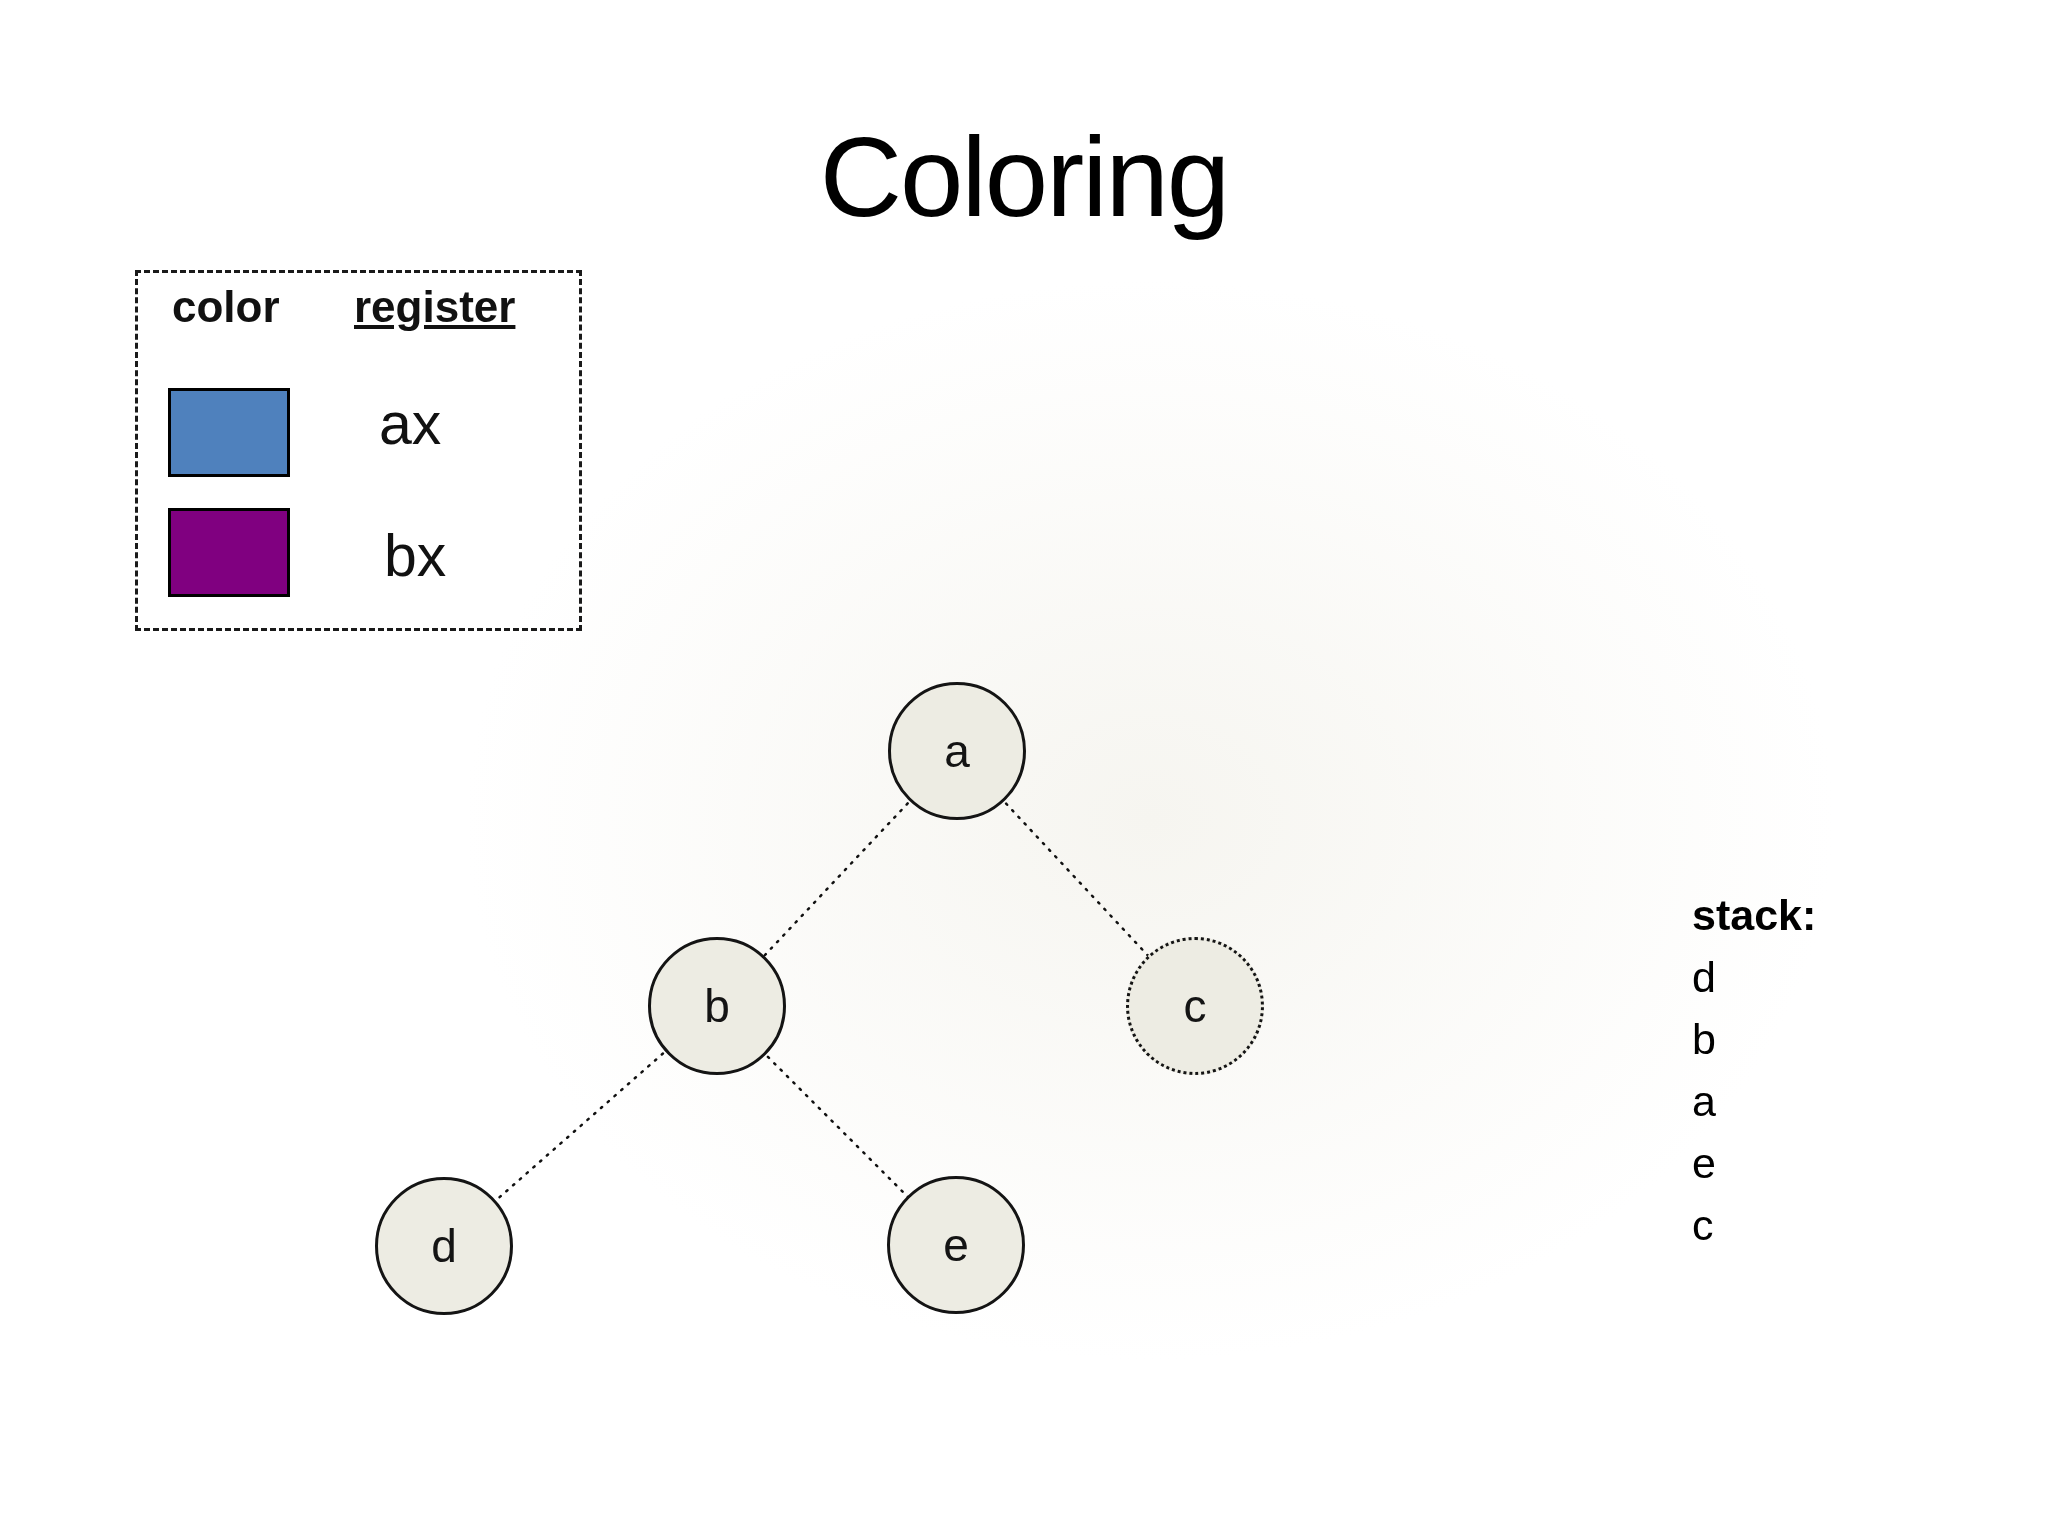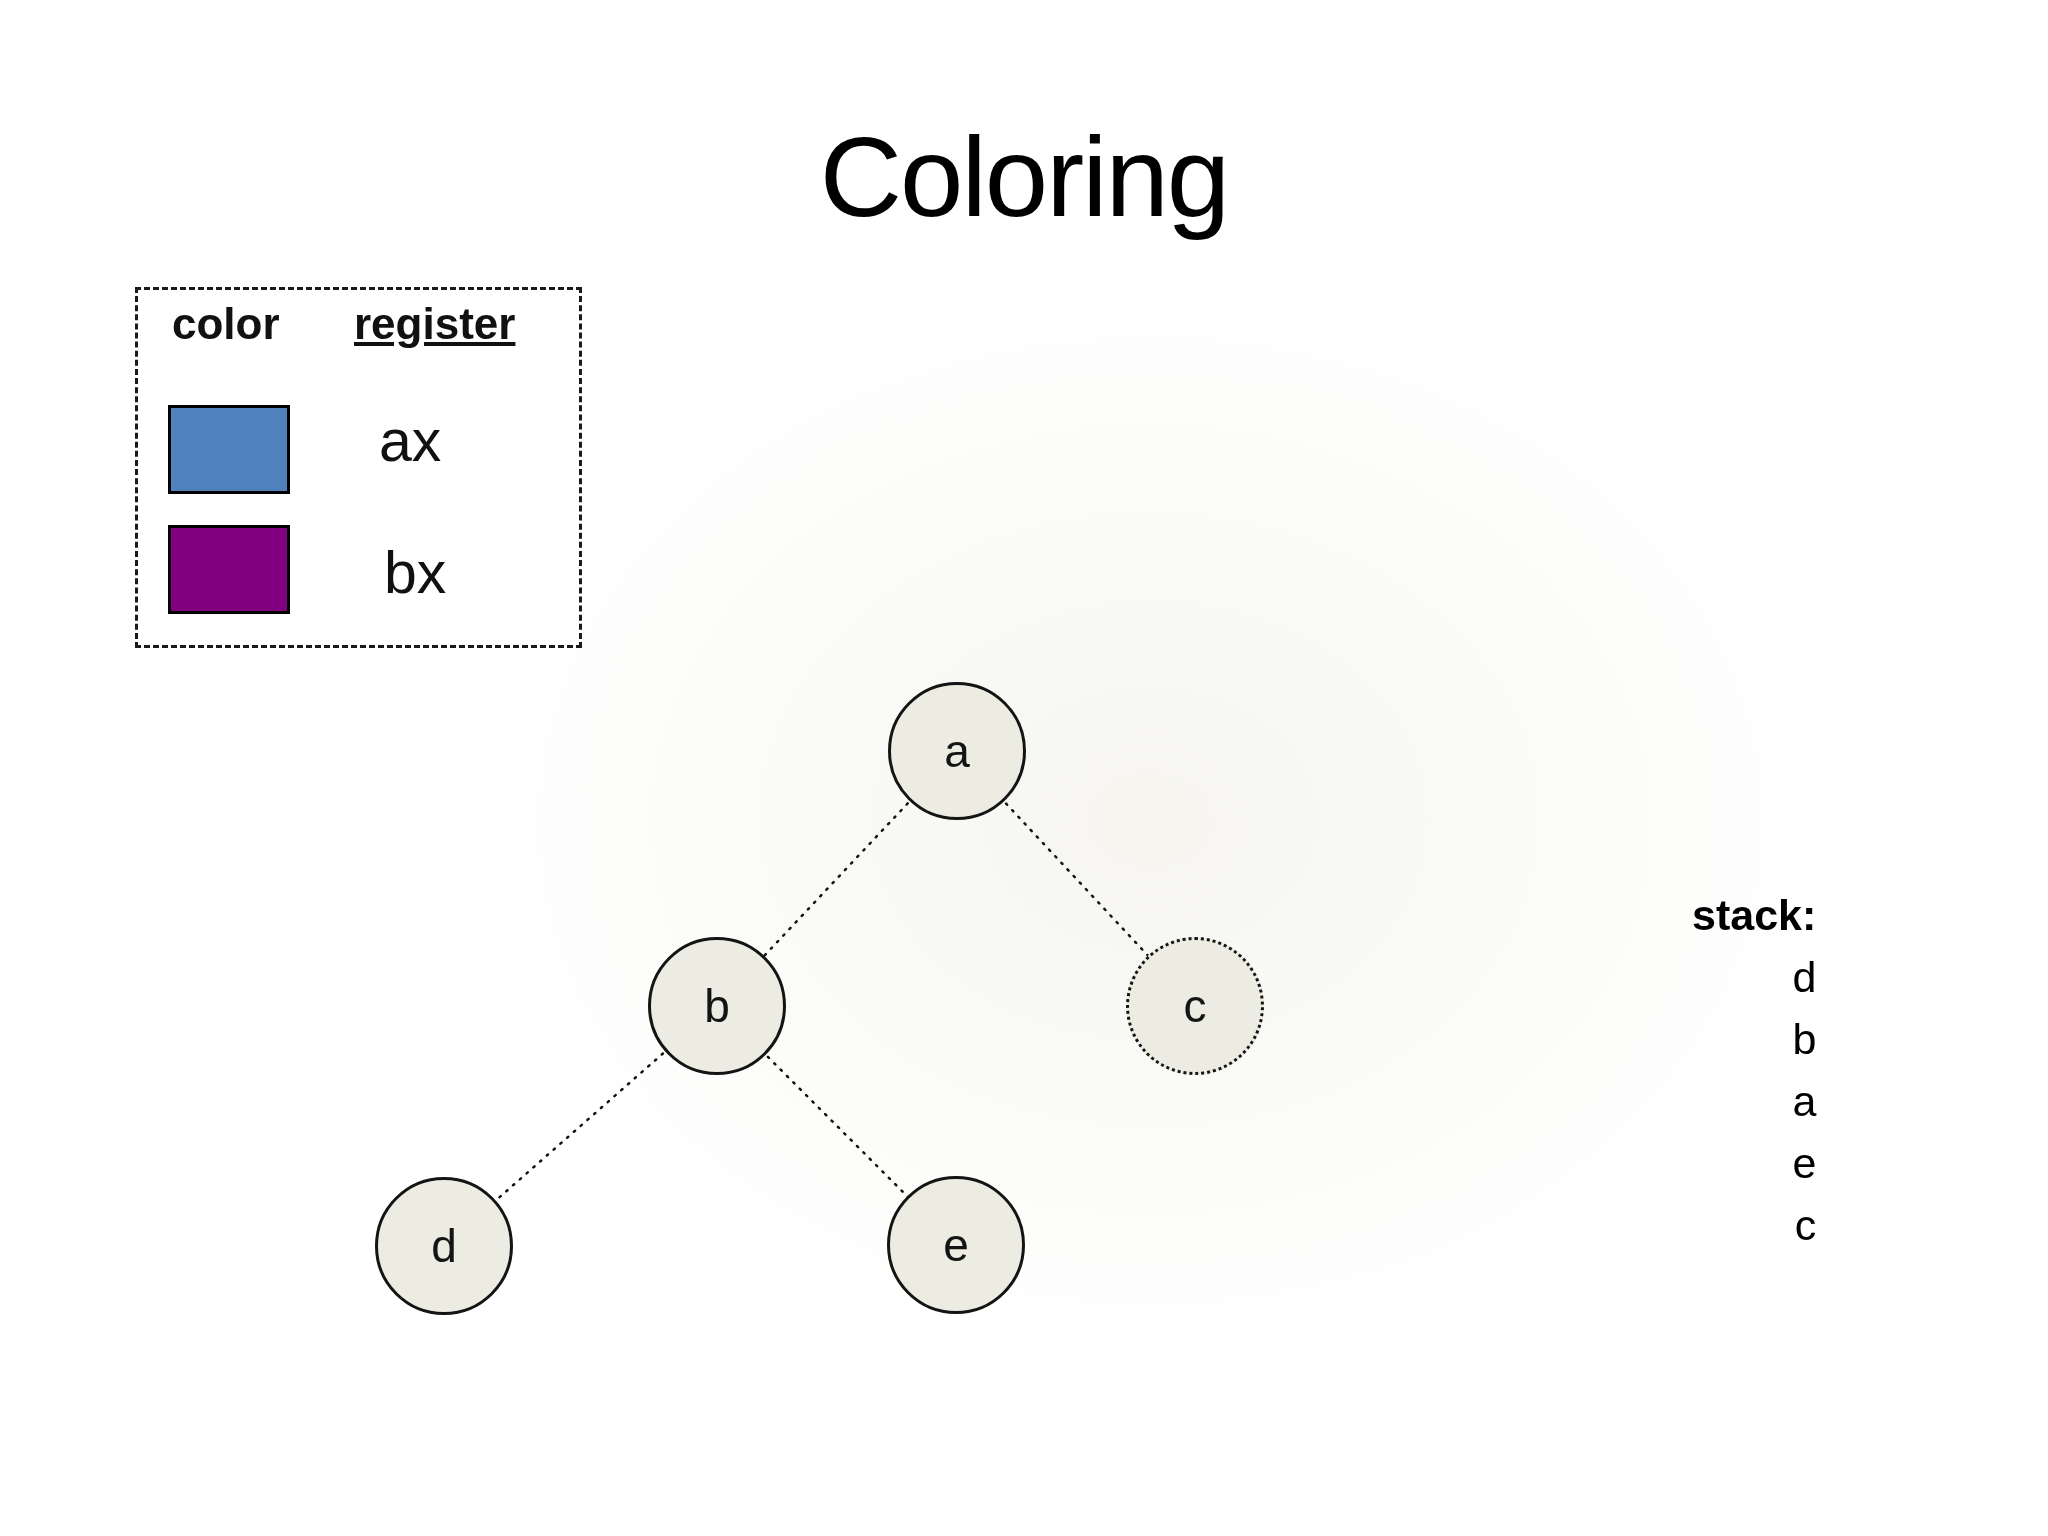--- a/index.html
+++ b/index.html
@@ -22,21 +22,21 @@
     font-size: 114px;
     line-height: 1;
     font-weight: 400;
     letter-spacing: -2px;
     color: #000;
   }
 
   
   .legend {
     position: absolute;
-    left: 135px; top: 287px;
+    left: 135px; top: 270px;
     width: 447px; height: 361px;
     border: 3px dashed #1a1a1a;
     box-sizing: border-box;
   }
   .lg-h {
     position: absolute;
     font-size: 44px;
     font-weight: 700;
     line-height: 1;
     color: #111;
@@ -86,21 +86,20 @@
   }
   .node-dotted { border-style: dotted; border-width: 3px; }
 
   
   .stack {
     position: absolute;
     left: 1692px; top: 884px;
     font-size: 43px;
     line-height: 62px;
     color: #000;
-    text-align: right;
   }
   .stack-label { font-weight: 700; }
 </style>
 </head>
 <body>
 
 <div class="slide">
 
   <div class="title">Coloring</div>
 

